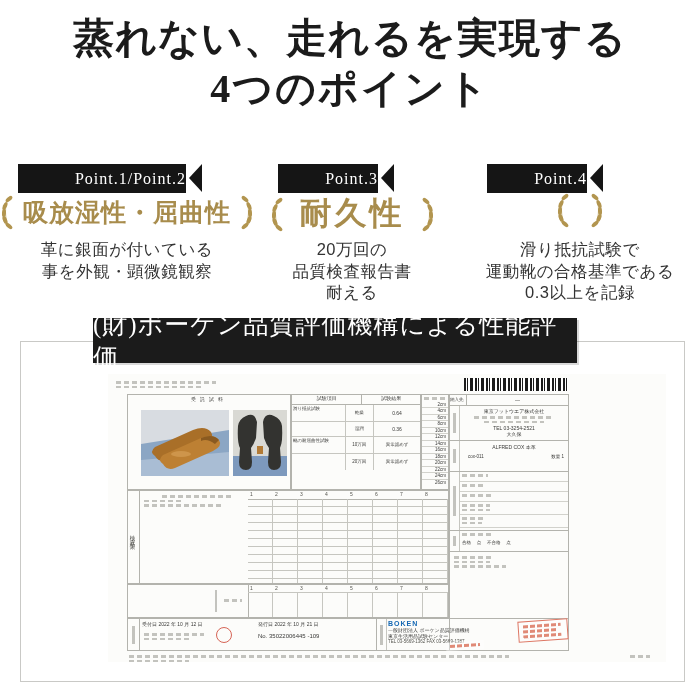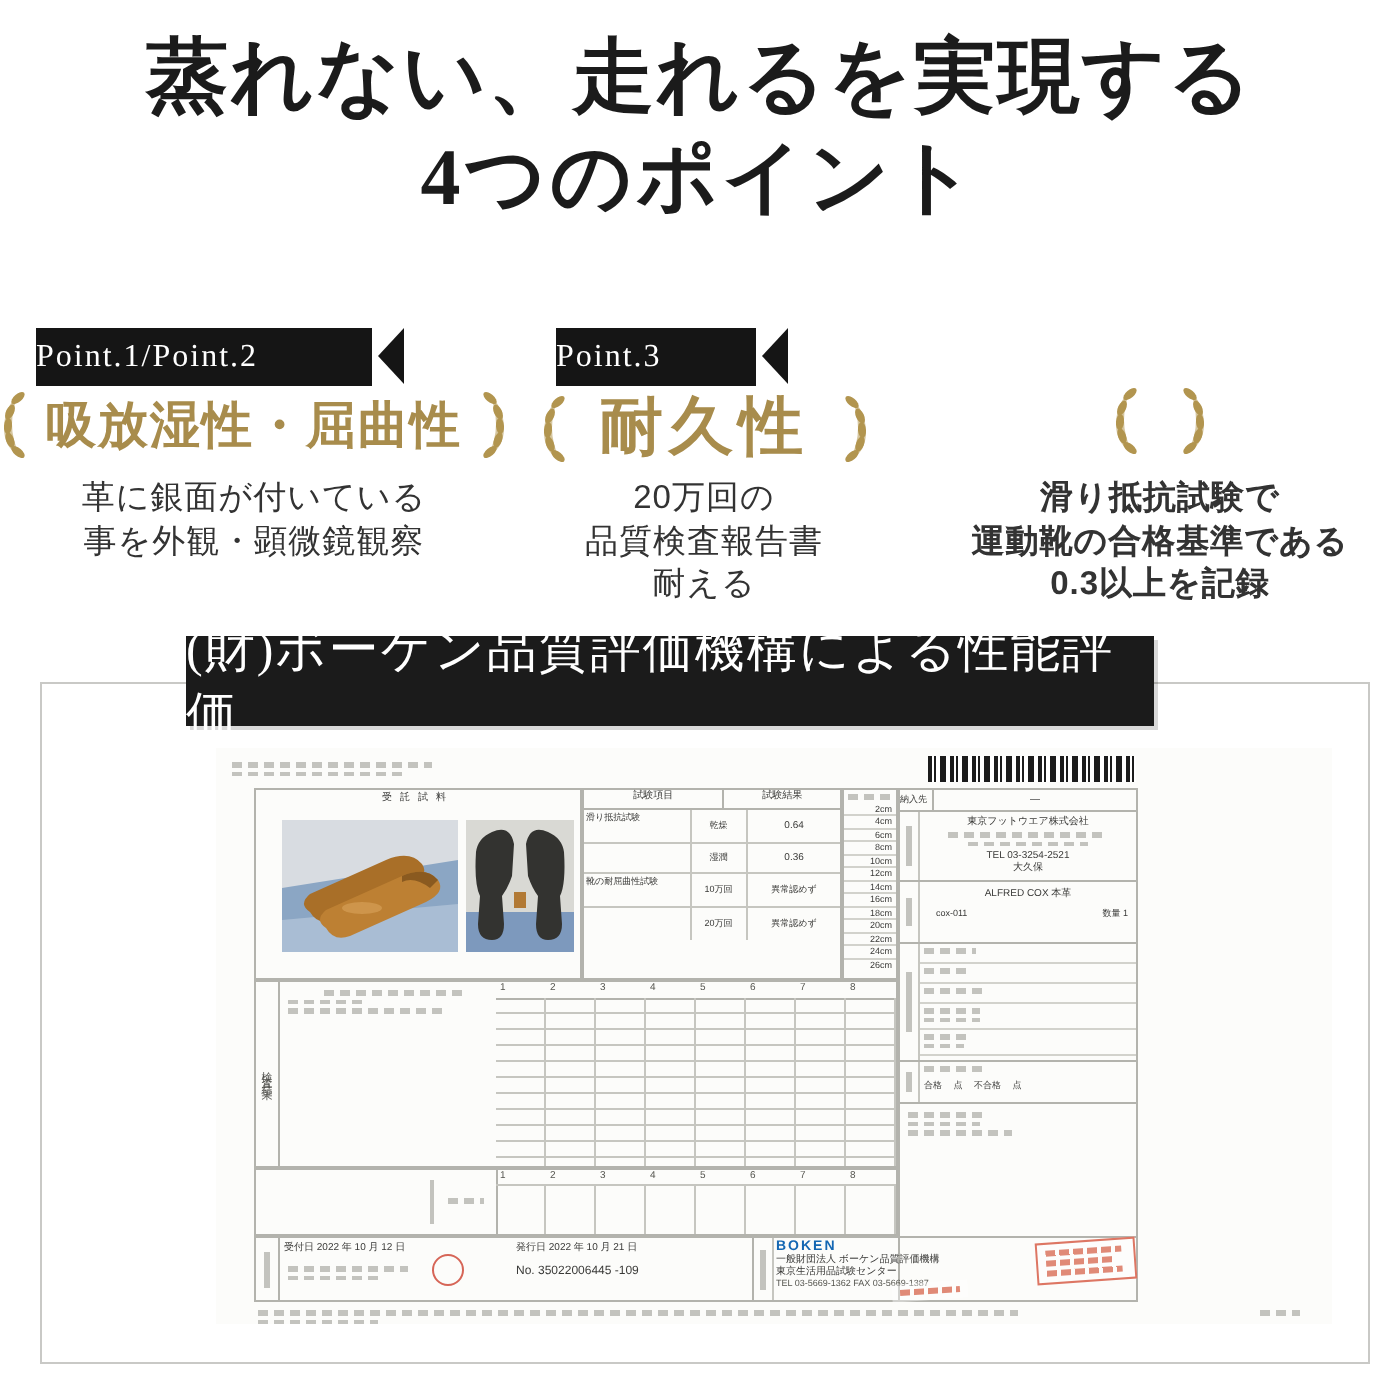--- a/index.html
+++ b/index.html
@@ -8,21 +8,21 @@
   .abs{position:absolute;}
 
   
   .main-title{left:0;top:12px;width:700px;text-align:center;
               font-family:"Liberation Serif","DejaVu Serif",serif;color:#1b1b1b;}
   .title-l1{font-size:41px;font-weight:600;letter-spacing:1px;line-height:52px;}
   .title-l2{font-size:40px;font-weight:600;letter-spacing:2px;line-height:50px;}
 
   
   .ribbon{height:29px;background:#151515;color:#fff;display:flex;align-items:center;
-          justify-content:flex-start;font-family:"Liberation Serif","DejaVu Serif",serif;
+          justify-content:flex-end;font-family:"Liberation Serif","DejaVu Serif",serif;
           font-size:16px;letter-spacing:1px;}
   .ribbon-tail{width:0;height:0;border-top:14.5px solid transparent;border-bottom:14.5px solid transparent;
                border-right:13px solid #151515;}
   .heading-row{display:flex;align-items:center;justify-content:center;gap:7px;}
   .gold-heading{font-family:"Liberation Serif","DejaVu Serif",serif;color:#a88c4c;
                 font-weight:700;white-space:nowrap;}
   .h-big{font-size:25px;letter-spacing:1px;}
   .h-mid{font-size:32px;letter-spacing:3px;}
   .desc{font-size:16.5px;line-height:21.5px;color:#333;text-align:center;letter-spacing:0.5px;}
   .laurel{flex:0 0 auto;}
@@ -130,20 +130,27 @@
       <ellipse cx="13" cy="32" rx="4" ry="2" transform="rotate(-140 13 32)"></ellipse>
         </g>
     </svg>
   </div>
   <div class="abs desc" style="left:264px;top:239px;width:176px;">
     <div>20万回の</div>
     <div>品質検査報告書</div>
     <div>耐える</div>
   </div>
 
+  <div class="abs" style="left:487px;top:164px;display:flex;">
+    <div class="ribbon" style="width:100px;">
+      <span>Point.4</span>
+    </div>
+    <div style="width:3px;"></div>
+    <div class="ribbon-tail"></div>
+  </div>
   <div class="abs heading-row" style="left:478px;top:192px;width:204px;gap:16px;">
     <svg class="laurel" width="20" height="36" viewBox="0 0 20 36">
       <g fill="#b2954f">
           <path d="M14 2 Q6 10 6 20 Q6 30 14 34 Q10 26 10 18 Q10 9 14 2Z" opacity=".55"></path>
       <ellipse cx="13" cy="5" rx="4" ry="2" transform="rotate(-40 13 5)"></ellipse>
       <ellipse cx="9" cy="12" rx="4" ry="2" transform="rotate(-65 9 12)"></ellipse>
       <ellipse cx="8" cy="19" rx="4" ry="2" transform="rotate(-85 8 19)"></ellipse>
       <ellipse cx="9" cy="26" rx="4" ry="2" transform="rotate(-110 9 26)"></ellipse>
       <ellipse cx="13" cy="32" rx="4" ry="2" transform="rotate(-140 13 32)"></ellipse>
         </g>
@@ -152,21 +159,21 @@
       <g fill="#b2954f">
           <path d="M14 2 Q6 10 6 20 Q6 30 14 34 Q10 26 10 18 Q10 9 14 2Z" opacity=".55"></path>
       <ellipse cx="13" cy="5" rx="4" ry="2" transform="rotate(-40 13 5)"></ellipse>
       <ellipse cx="9" cy="12" rx="4" ry="2" transform="rotate(-65 9 12)"></ellipse>
       <ellipse cx="8" cy="19" rx="4" ry="2" transform="rotate(-85 8 19)"></ellipse>
       <ellipse cx="9" cy="26" rx="4" ry="2" transform="rotate(-110 9 26)"></ellipse>
       <ellipse cx="13" cy="32" rx="4" ry="2" transform="rotate(-140 13 32)"></ellipse>
         </g>
     </svg>
   </div>
-  <div class="abs desc" style="left:460px;top:239px;width:240px;font-weight:bold;">
+  <div class="abs desc" style="left:460px;top:239px;width:240px;">
     <div>滑り抵抗試験で</div>
     <div>運動靴の合格基準である</div>
     <div>0.3以上を記録</div>
   </div>
 
   <div class="abs cert-box"></div>
   <div class="abs banner">
     <span>(財)ボーケン品質評価機構による性能評価</span>
   </div>
 

